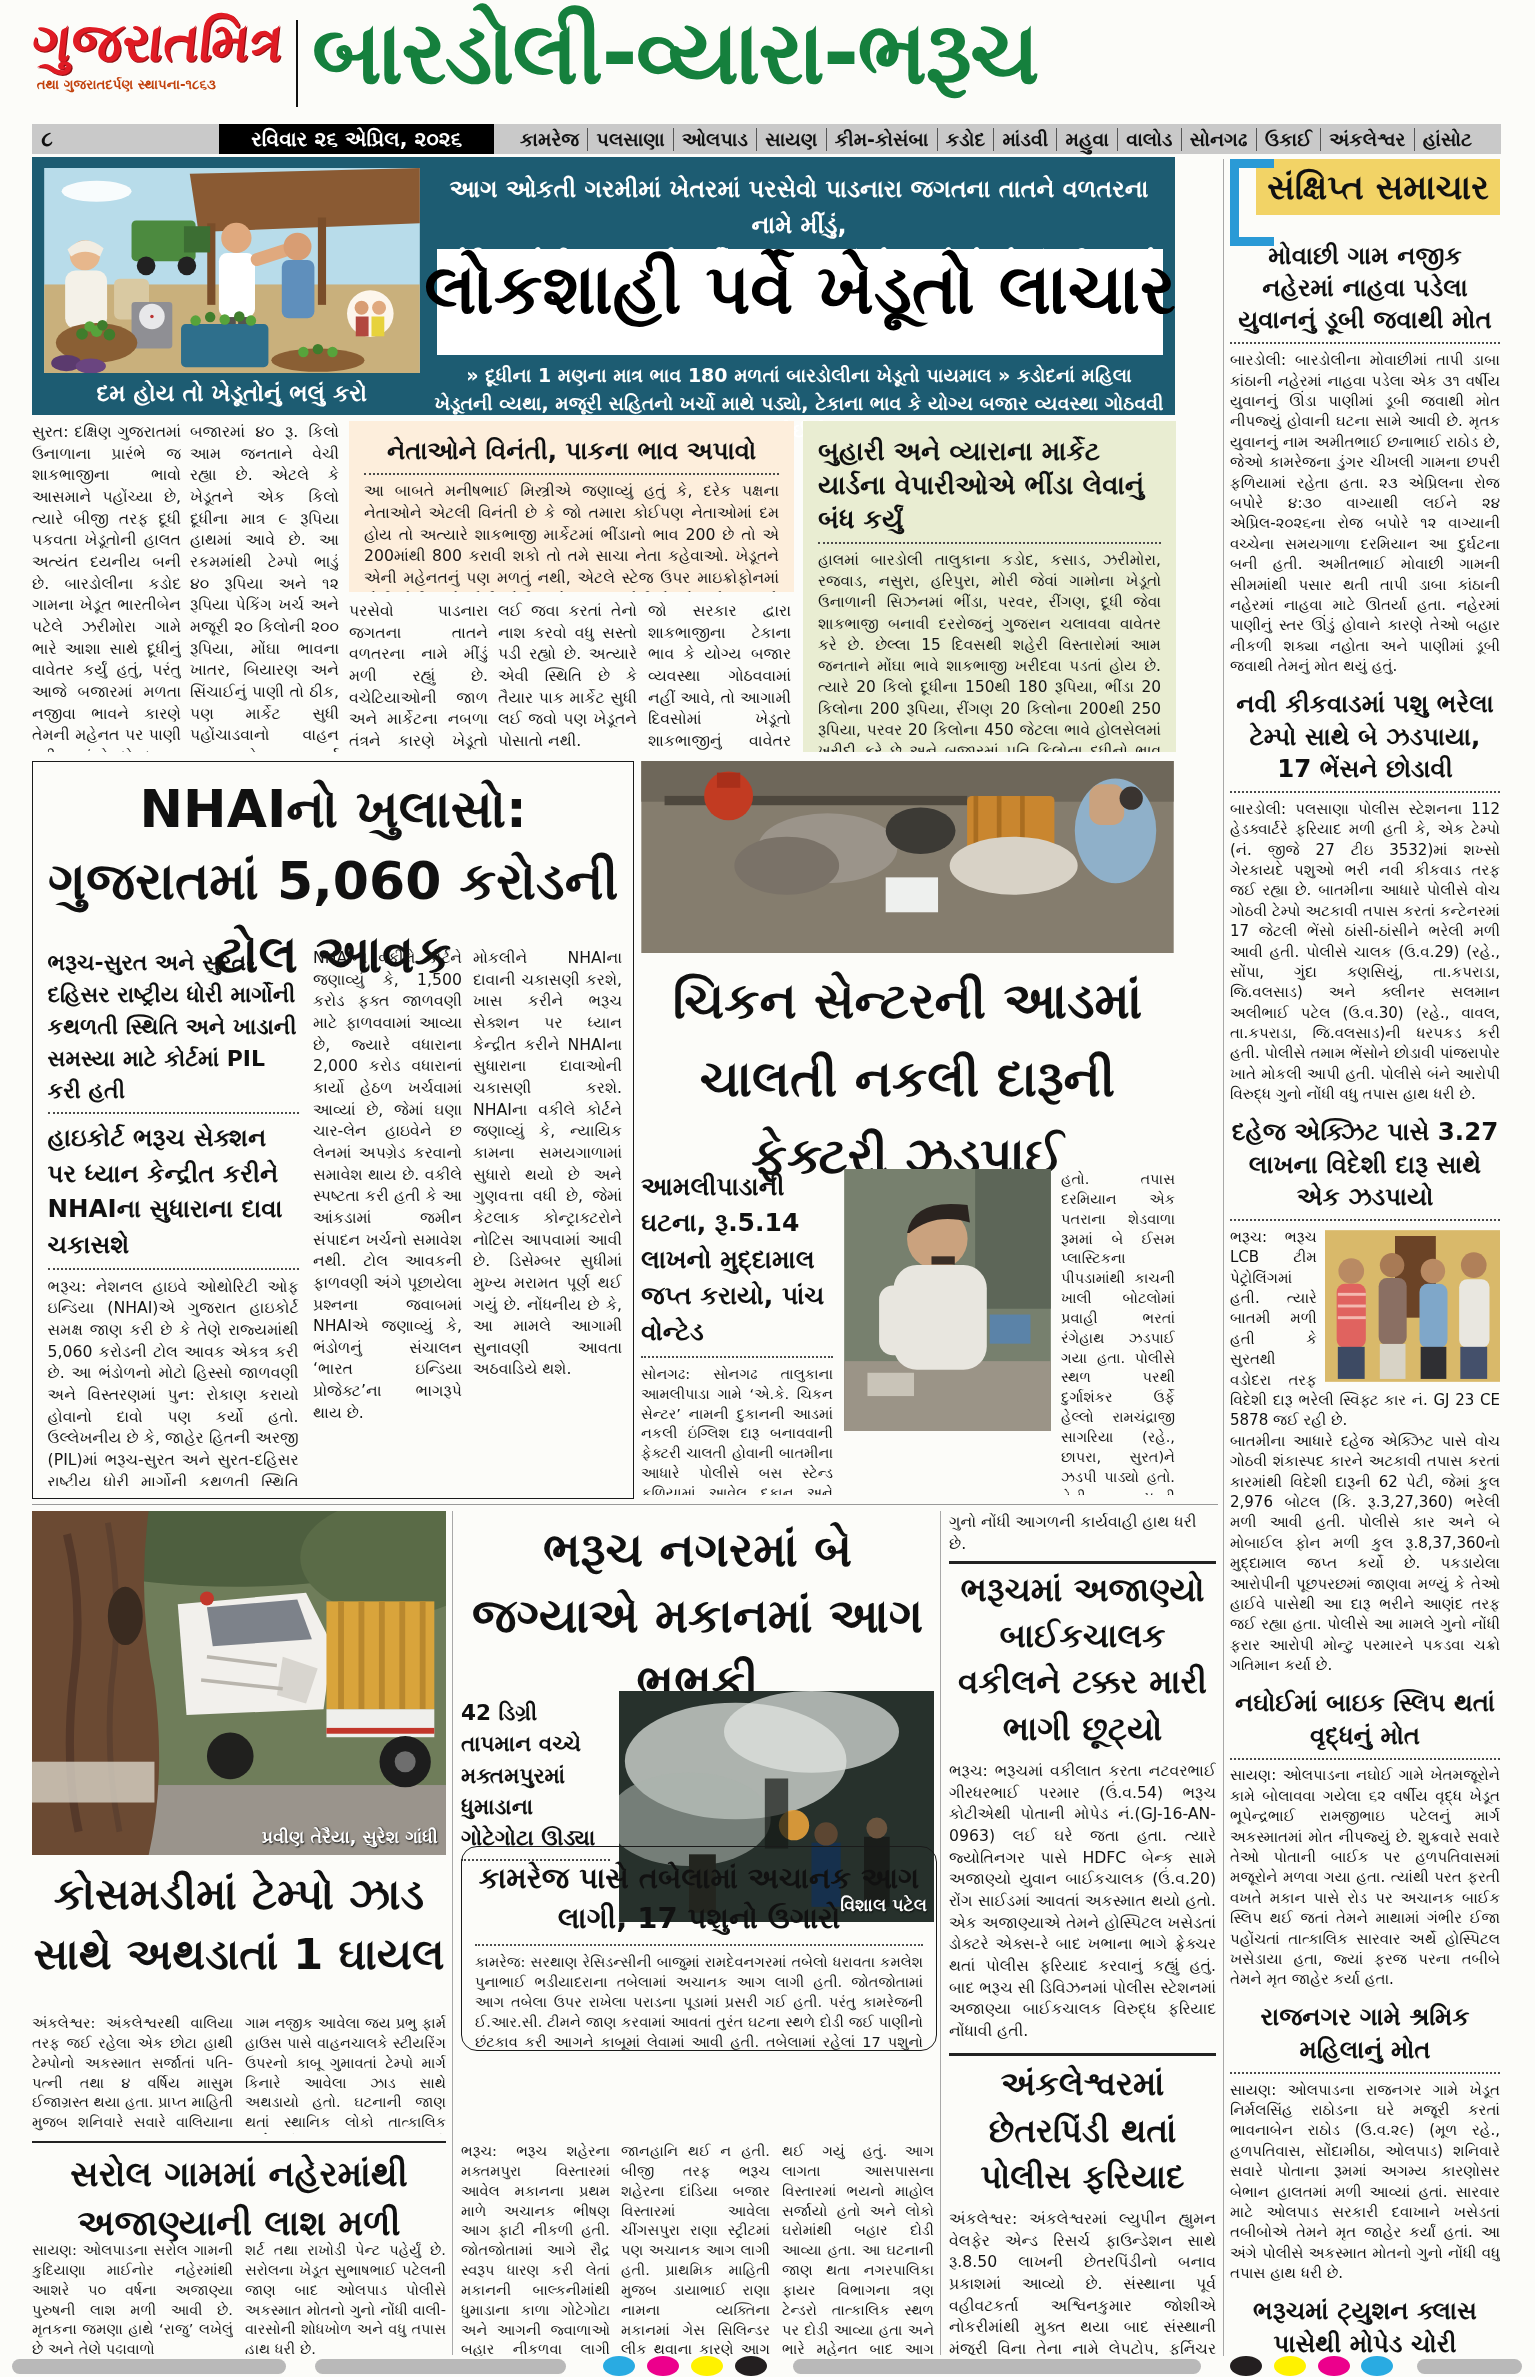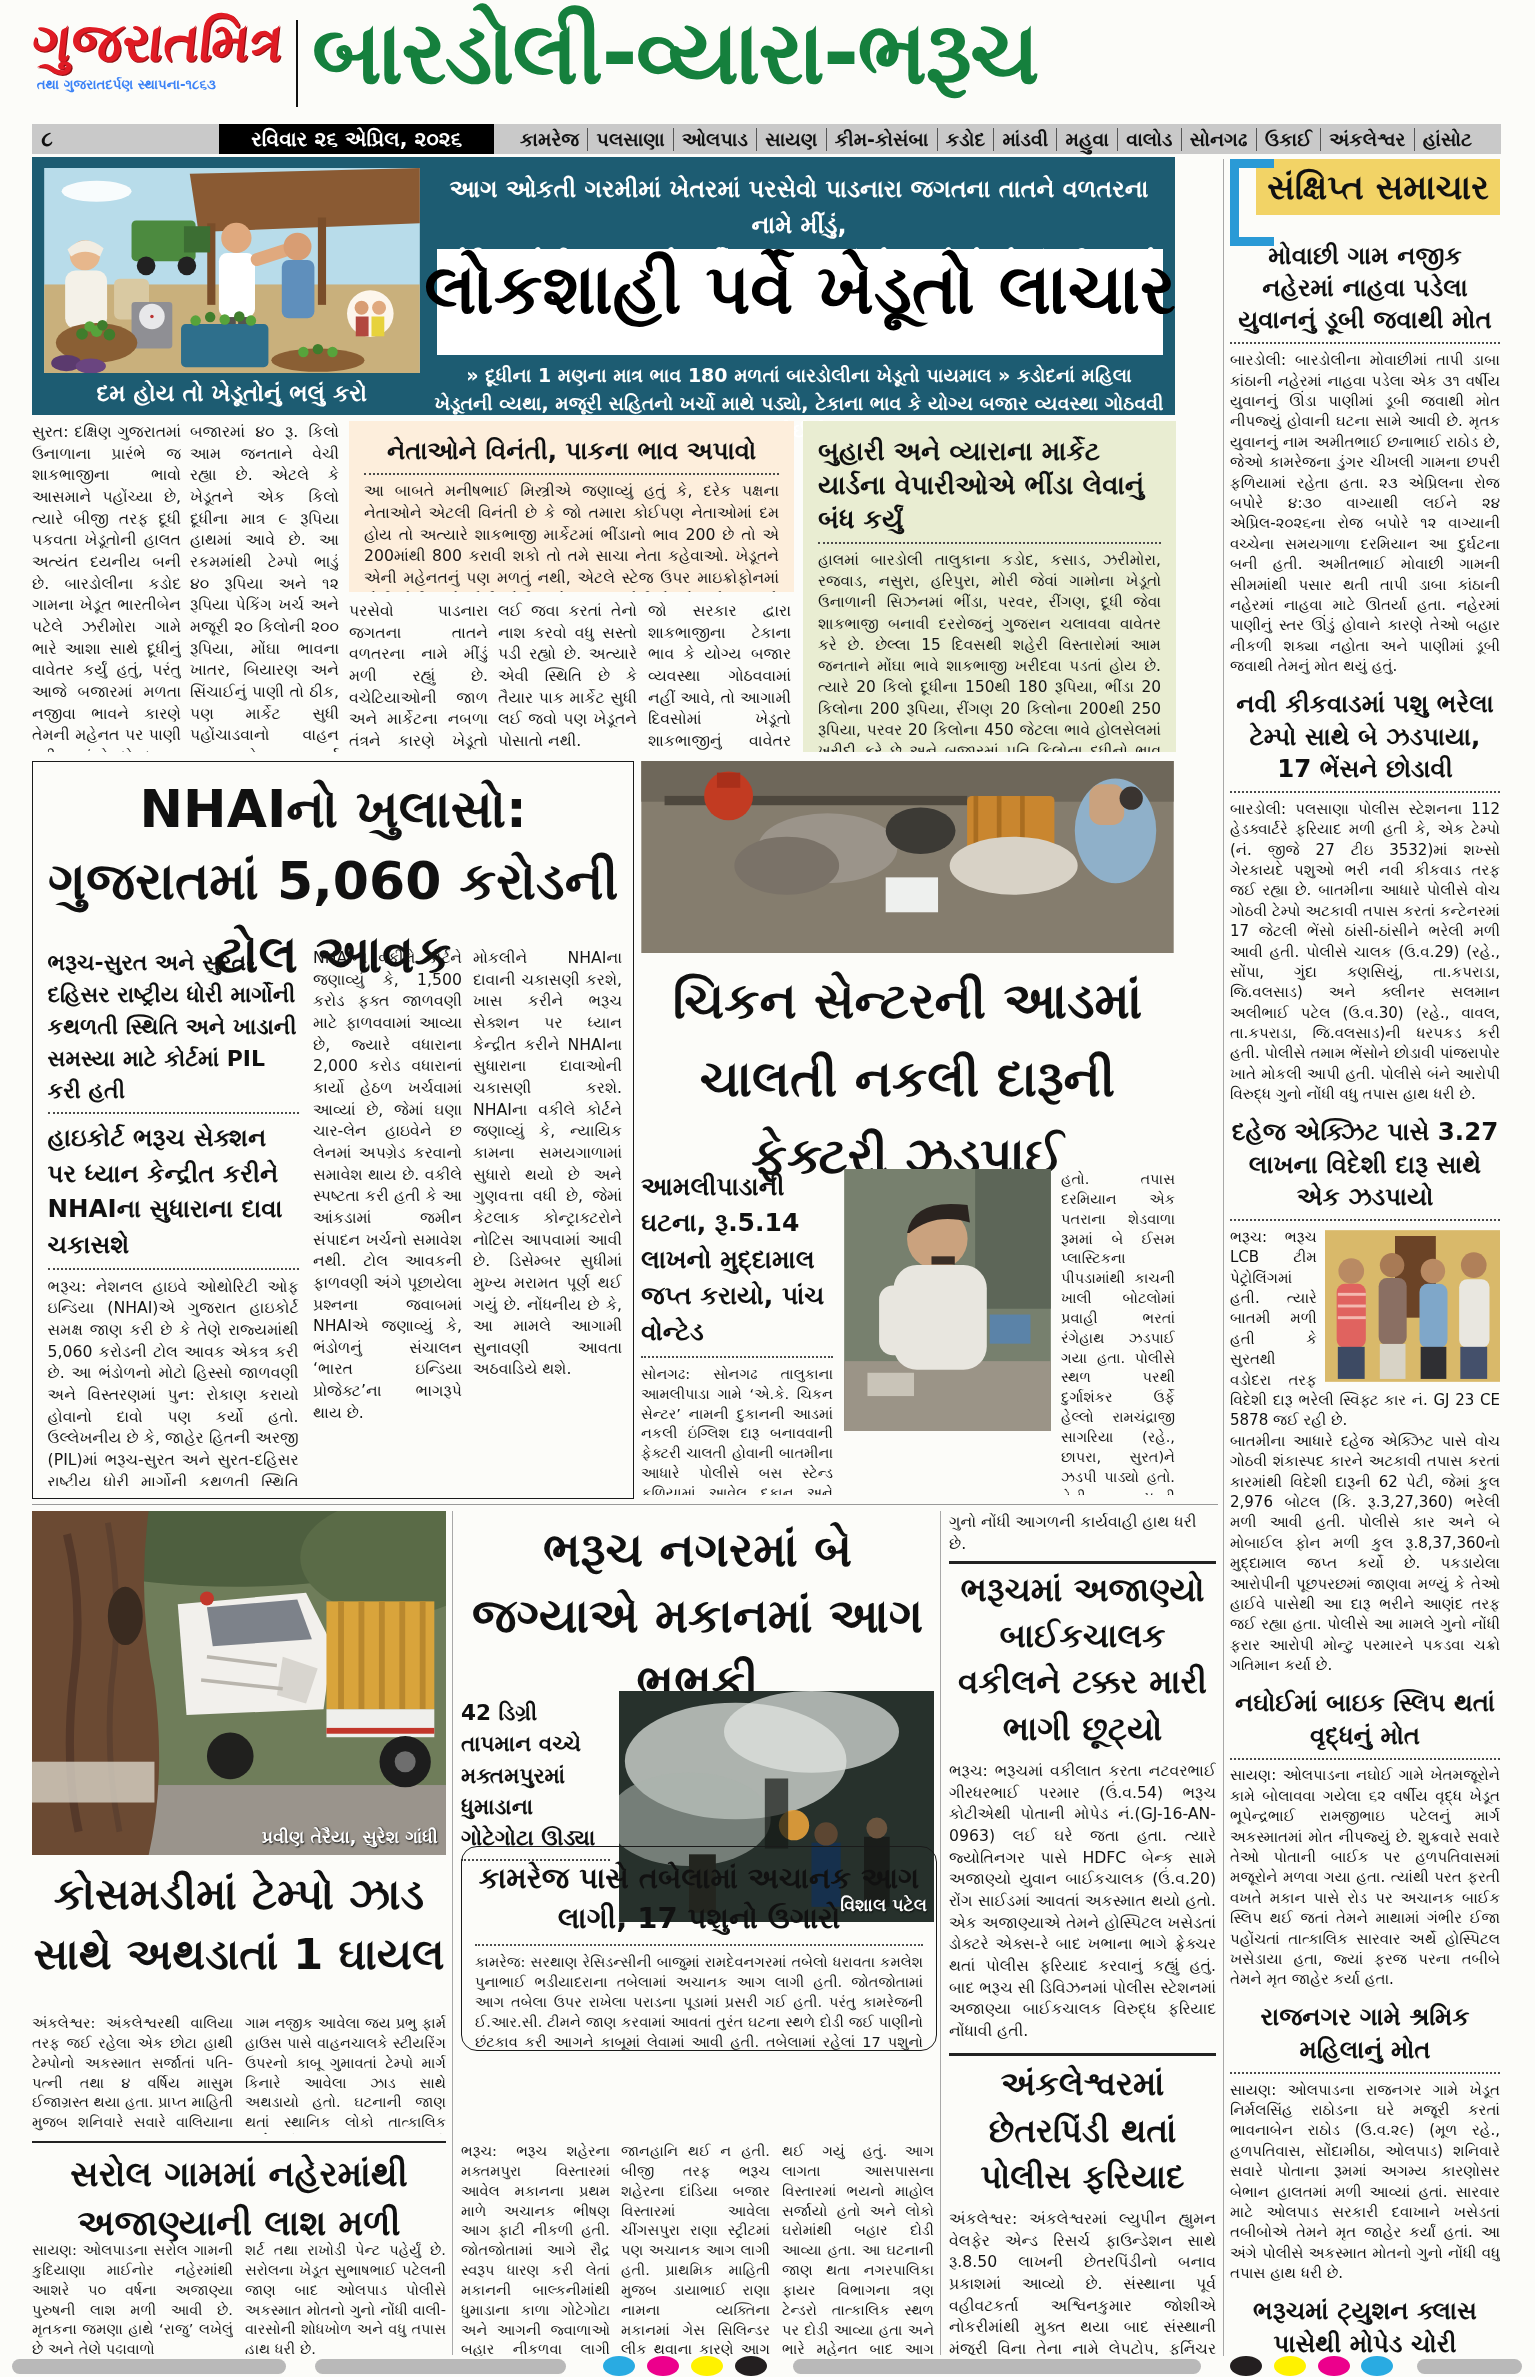--- a/index.html
+++ b/index.html
@@ -8,21 +8,21 @@
   .abs{position:absolute;}
   .jus{text-align:justify;}
   .ctr{text-align:center;}
   .body-txt{font-size:15.7px;line-height:1.38;color:#161616;}
   .small-txt{font-size:14.6px;line-height:1.36;color:#161616;}
   .dotted{border-top:2.3px dotted #4a4a4a;margin:5.8px 0;}
   .rule{background:#222;}
   
   #logo-text{font-size:54px;font-weight:900;color:#e01b24;transform:skewX(-6deg);line-height:1.05;
              text-shadow:1.2px 1.2px 0 #8f0f14;}
-  #logo-tag{font-size:13.4px;color:#3b82f6;font-weight:700;margin-top:5.8px;margin-left:4.7px;}
+  #logo-tag{font-size:13.4px;color:#c2410c;font-weight:700;margin-top:5.8px;margin-left:4.7px;}
   #edition-title{font-size:87px;font-weight:900;letter-spacing:-1.7px;color:#15803d;line-height:1.1;white-space:nowrap;}
   
   #dateline{background:#c9c9c9;display:flex;align-items:stretch;}
   #page-no{width:41px;display:flex;align-items:center;padding-left:9.3px;font-size:21px;font-weight:700;}
   #date-box{background:#000;color:#fff;display:flex;align-items:center;padding:0 32px;
             font-size:20.4px;font-weight:800;margin-left:137px;}
   #city-list{display:flex;align-items:center;margin-left:17.5px;}
   .city{font-size:19px;font-weight:800;padding:0 8.2px;border-left:1.7px solid #555;white-space:nowrap;}
   .city:first-child{border-left:none;}
   

